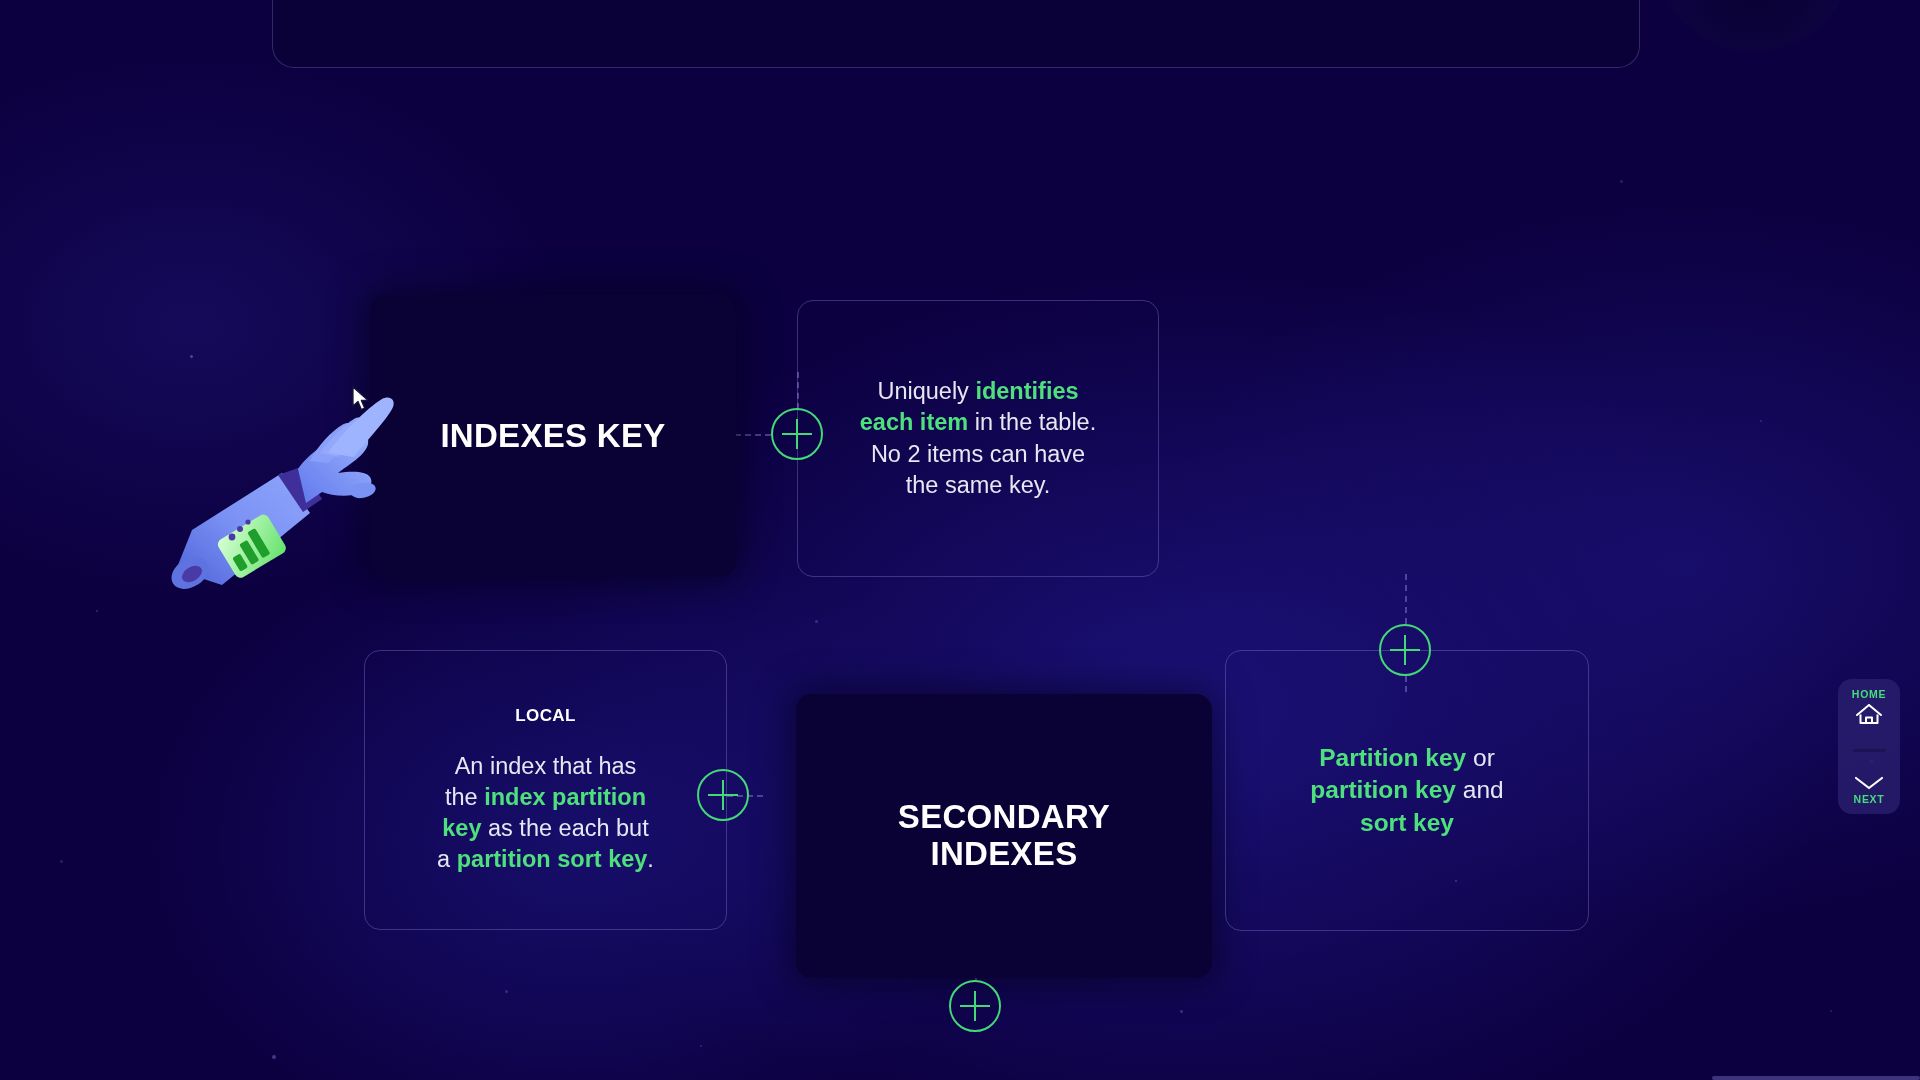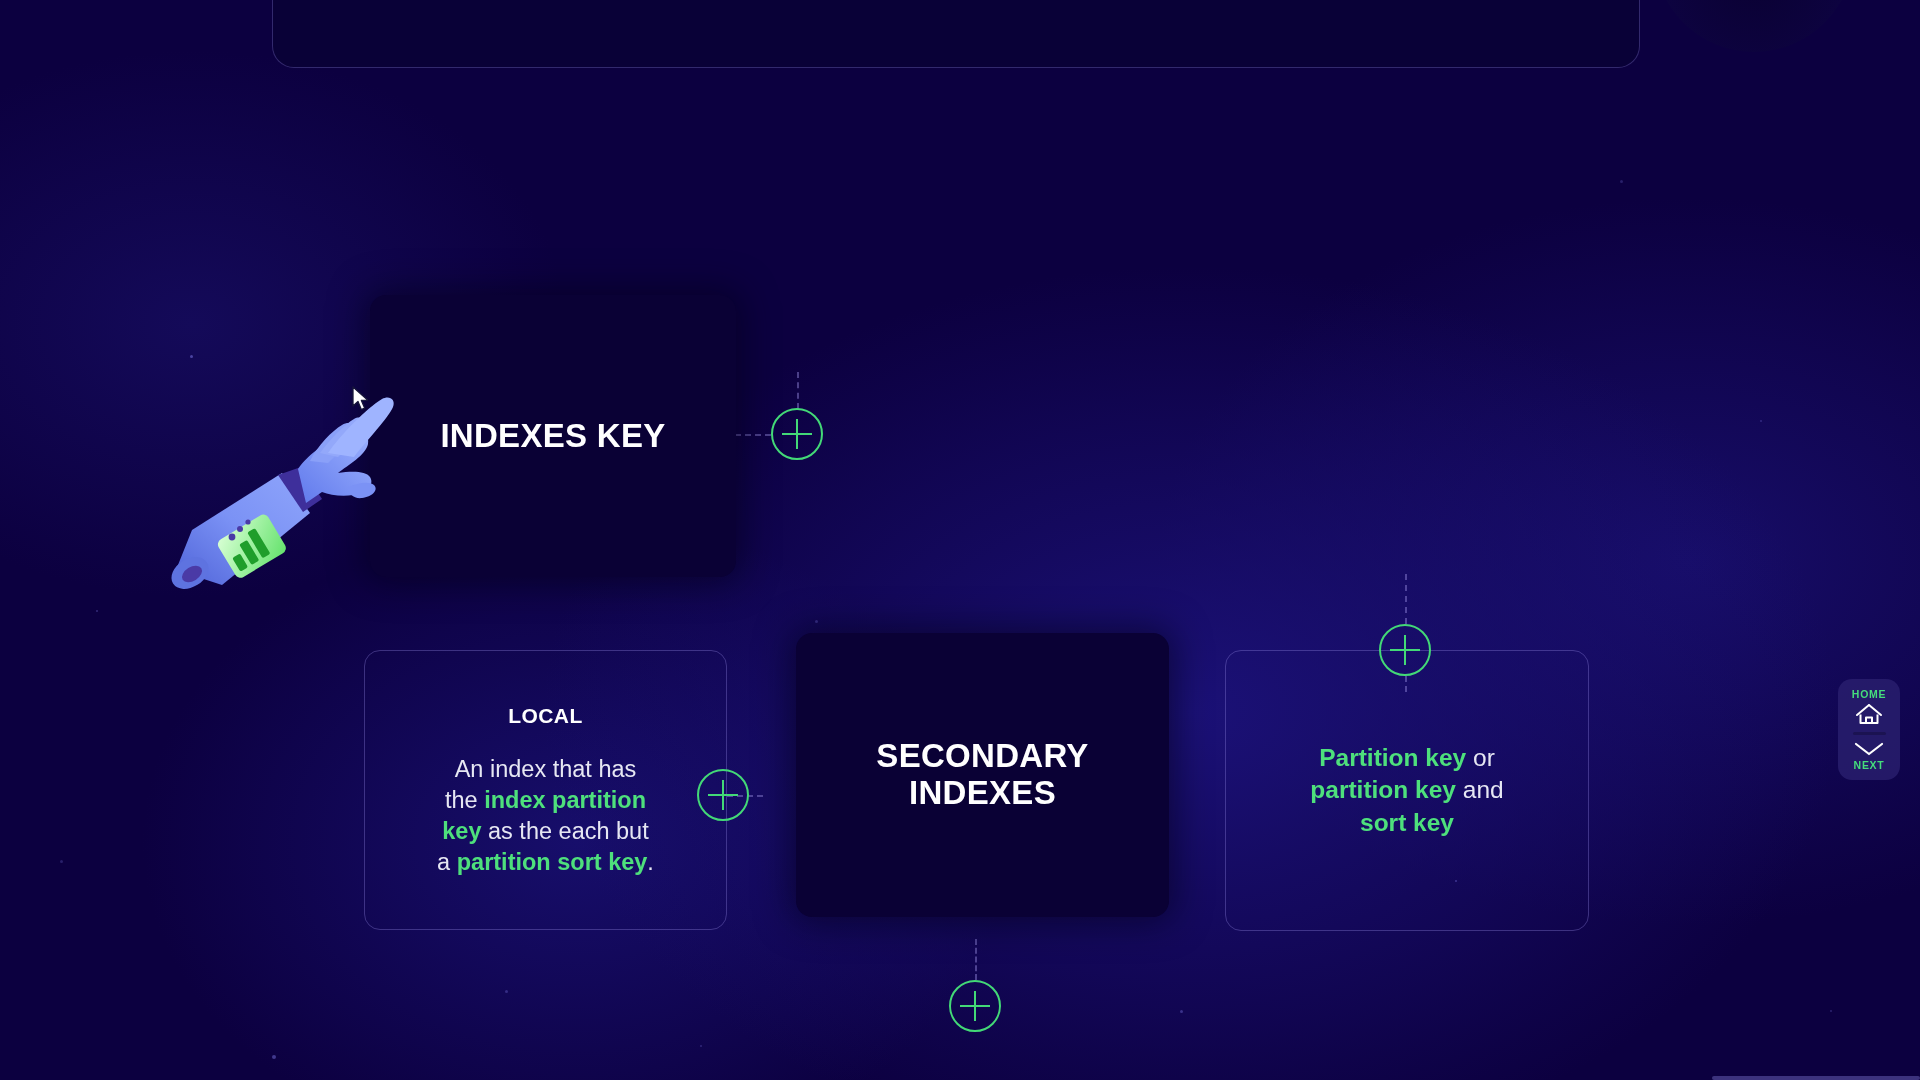--- a/index.html
+++ b/index.html
@@ -86,34 +86,34 @@
     line-height: 1.12;
   }
   .card .body {
     font-size: 23.5px;
     color: #e6e7f3;
     line-height: 1.32;
     padding: 0 24px;
   }
   .card .body b { color: #4ee07c; font-weight: 700; }
   .card .sub-title {
-    font-size: 21px;
+    font-size: 17px;
     font-weight: 700;
     color: #ffffff;
     display: block;
     margin-bottom: 24px;
     letter-spacing: .4px;
   }
 
   
   #card-primary-key  { left: 370px;  top: 295px; width: 366px; height: 282px; }
   #card-pk-desc      { left: 797px;  top: 300px; width: 362px; height: 277px; }
   #card-two-kinds    { left: 1224px; top: 296px; width: 365px; height: 278px; }
   #card-local        { left: 364px;  top: 650px; width: 363px; height: 280px; }
-  #card-secondary    { left: 796px;  top: 633px; width: 373px; height: 284px; }
+  #card-secondary    { left: 796px;  top: 694px; width: 416px; height: 284px; }
   #card-keys         { left: 1225px; top: 650px; width: 364px; height: 281px; }
 
   
   .plus {
     position: absolute;
     width: 52px; height: 52px;
     border-radius: 50%;
     border: 2px solid #43d977;
     box-sizing: border-box;
   }
@@ -150,21 +150,21 @@
   #conn-keys-up     { left: 1405px; top: 574px; height: 50px; }
   #conn-keys-down   { left: 1405px; top: 676px; height: 16px; }
   #conn-sec-down    { left: 975px;  top: 939px; height: 41px; }
 
   
   #side-nav {
     position: absolute;
     left: 1838px;
     top: 679px;
     width: 62px;
-    height: 101px;
+    height: 135px;
     border-radius: 14px;
     background: rgba(42,32,112,0.78);
     display: flex;
     flex-direction: column;
     align-items: center;
     justify-content: space-between;
     padding: 9px 0;
     box-sizing: border-box;
   }
   #side-nav .nav-label {
@@ -237,20 +237,28 @@
   <div class="conn v" id="conn-pk-top"></div>
   <div class="conn h" id="conn-local-left"></div>
   <div class="conn v" id="conn-keys-up"></div>
   <div class="conn v" id="conn-keys-down"></div>
   <div class="conn v" id="conn-sec-down"></div>
 
   <div class="card solid" id="card-primary-key">
     <div class="title">INDEXES KEY</div>
   </div>
 
+  <div class="card outline" id="card-pk-desc">
+    <div class="body">
+      <span>Uniquely </span><b>identifies</b><br>
+      <b>each item</b><span> in the table.</span><br>
+      <span>No 2 items can have</span><br>
+      <span>the same key.</span>
+    </div>
+  </div>
 
 
   <div class="card outline" id="card-local">
     <div class="body">
       <span class="sub-title">LOCAL</span>
       <span>An index that has</span><br>
       <span>the </span><b>index partition</b><br>
       <b>key</b><span> as the each but</span><br>
       <span>a </span><b>partition sort key</b><span>.</span>
     </div>

